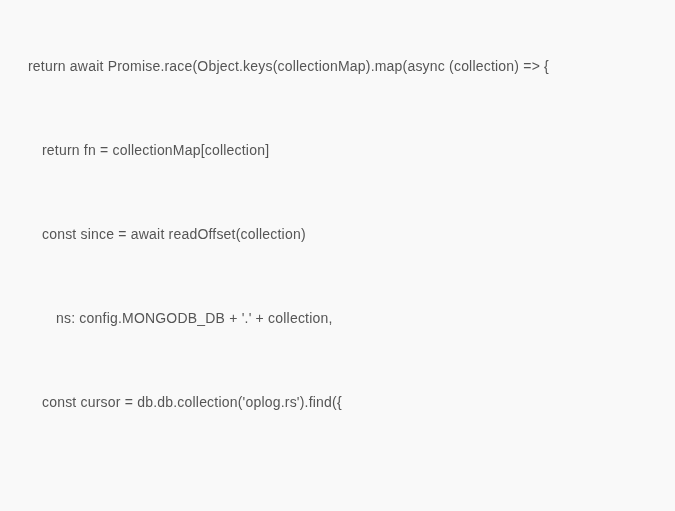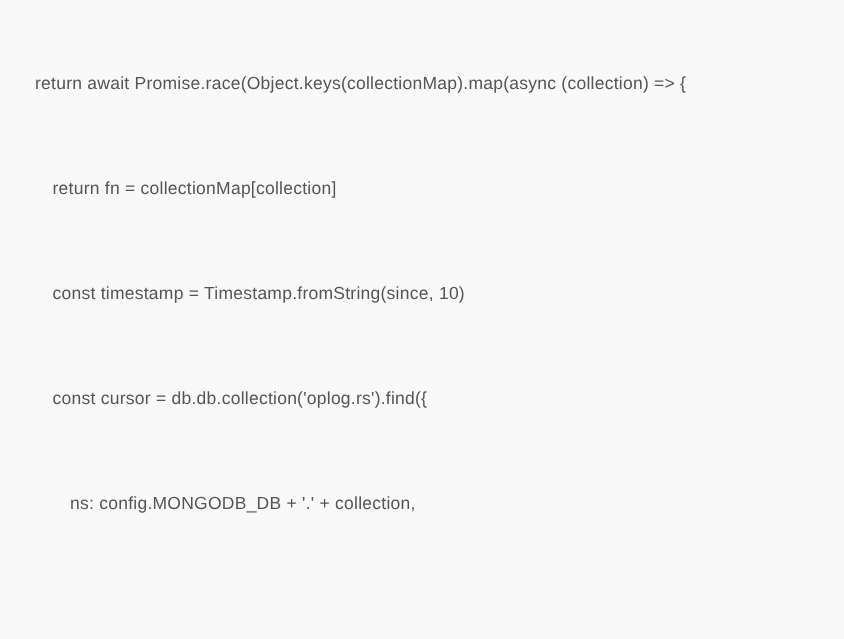--- a/index.html
+++ b/index.html
@@ -18,22 +18,22 @@
     .line { margin-bottom: 21px; }
     .indent-1 { padding-left: 14px; }
     .indent-2 { padding-left: 28px; }
   </style>
 </head>
 <body>
 
 <div class="code">
   <div class="line">return await Promise.race(Object.keys(collectionMap).map(async (collection) =&gt; {</div>
   <div class="line indent-1">return fn = collectionMap[collection]</div>
-  <div class="line indent-1">const timestamp = Timestamp.fromString(since, 10)</div>
+  <div class="line indent-1">const since = await readOffset(collection)</div>
+  <div class="line indent-2">ns: config.MONGODB_DB + '.' + collection,</div>
   <div class="line indent-1">const cursor = db.db.collection('oplog.rs').find({</div>
-  <div class="line indent-2">ns: config.MONGODB_DB + '.' + collection,</div>
   
   
   
   
   
   
 </div>
 
 </body></html>

